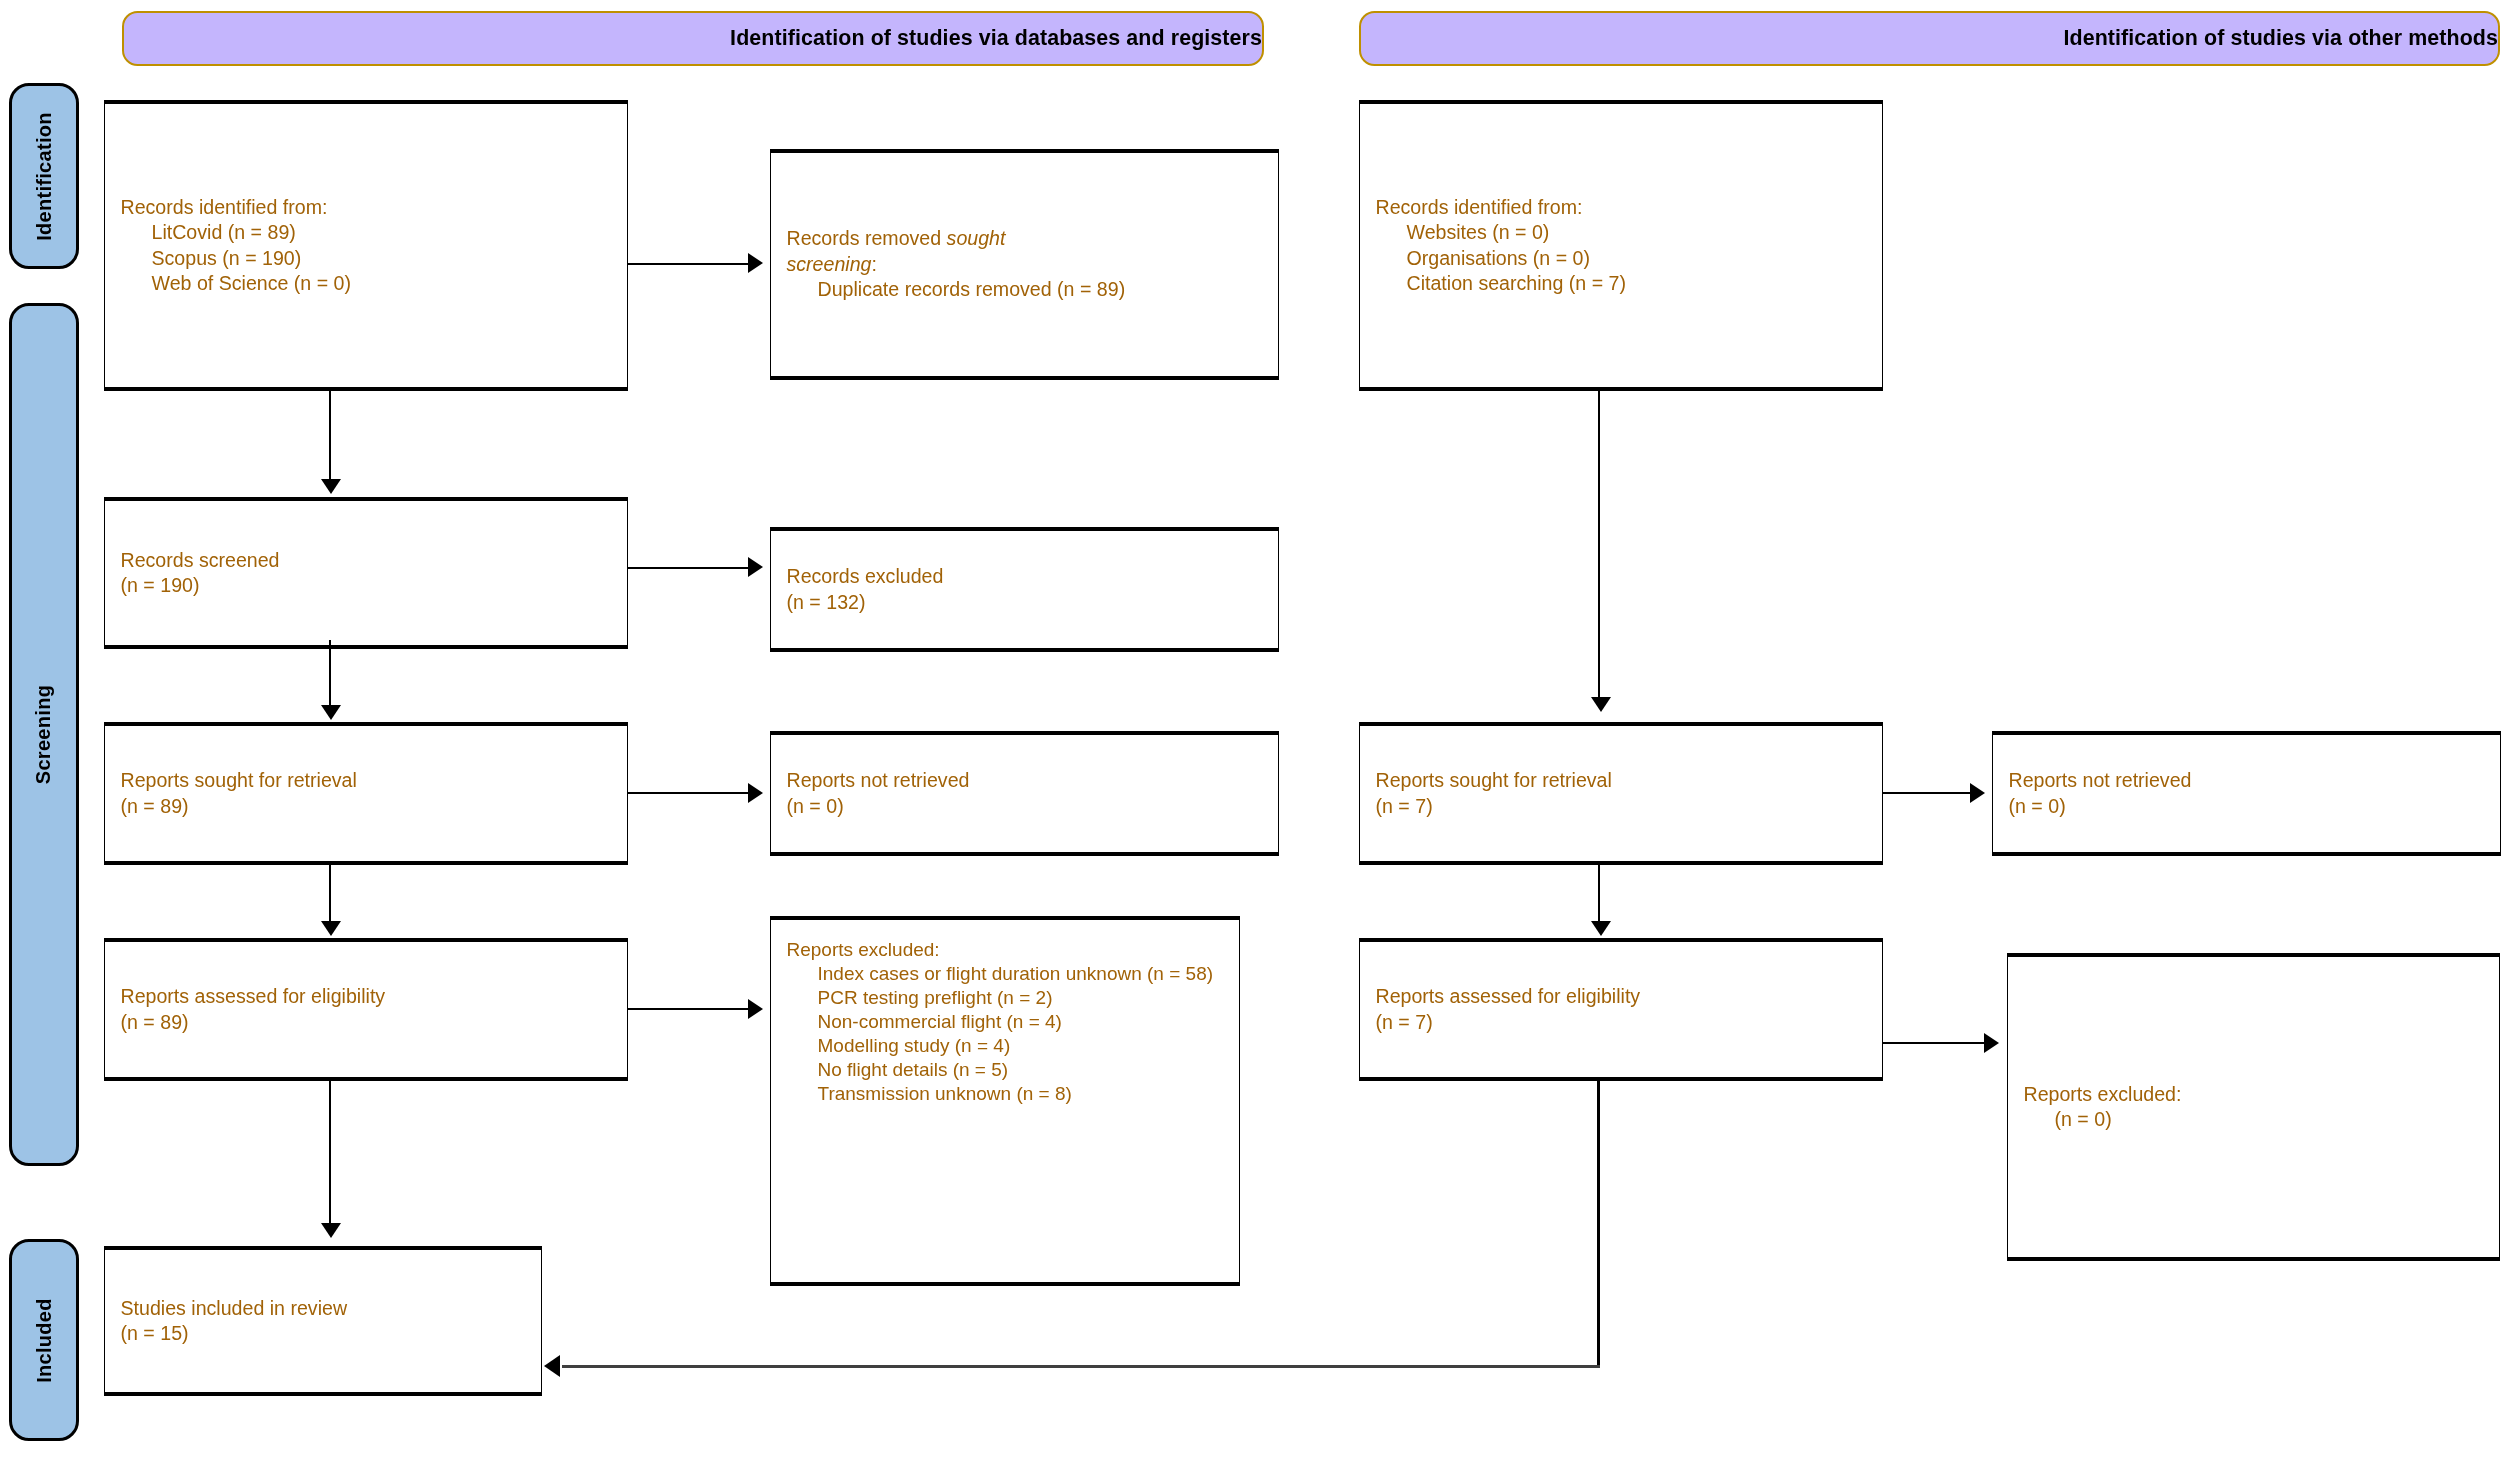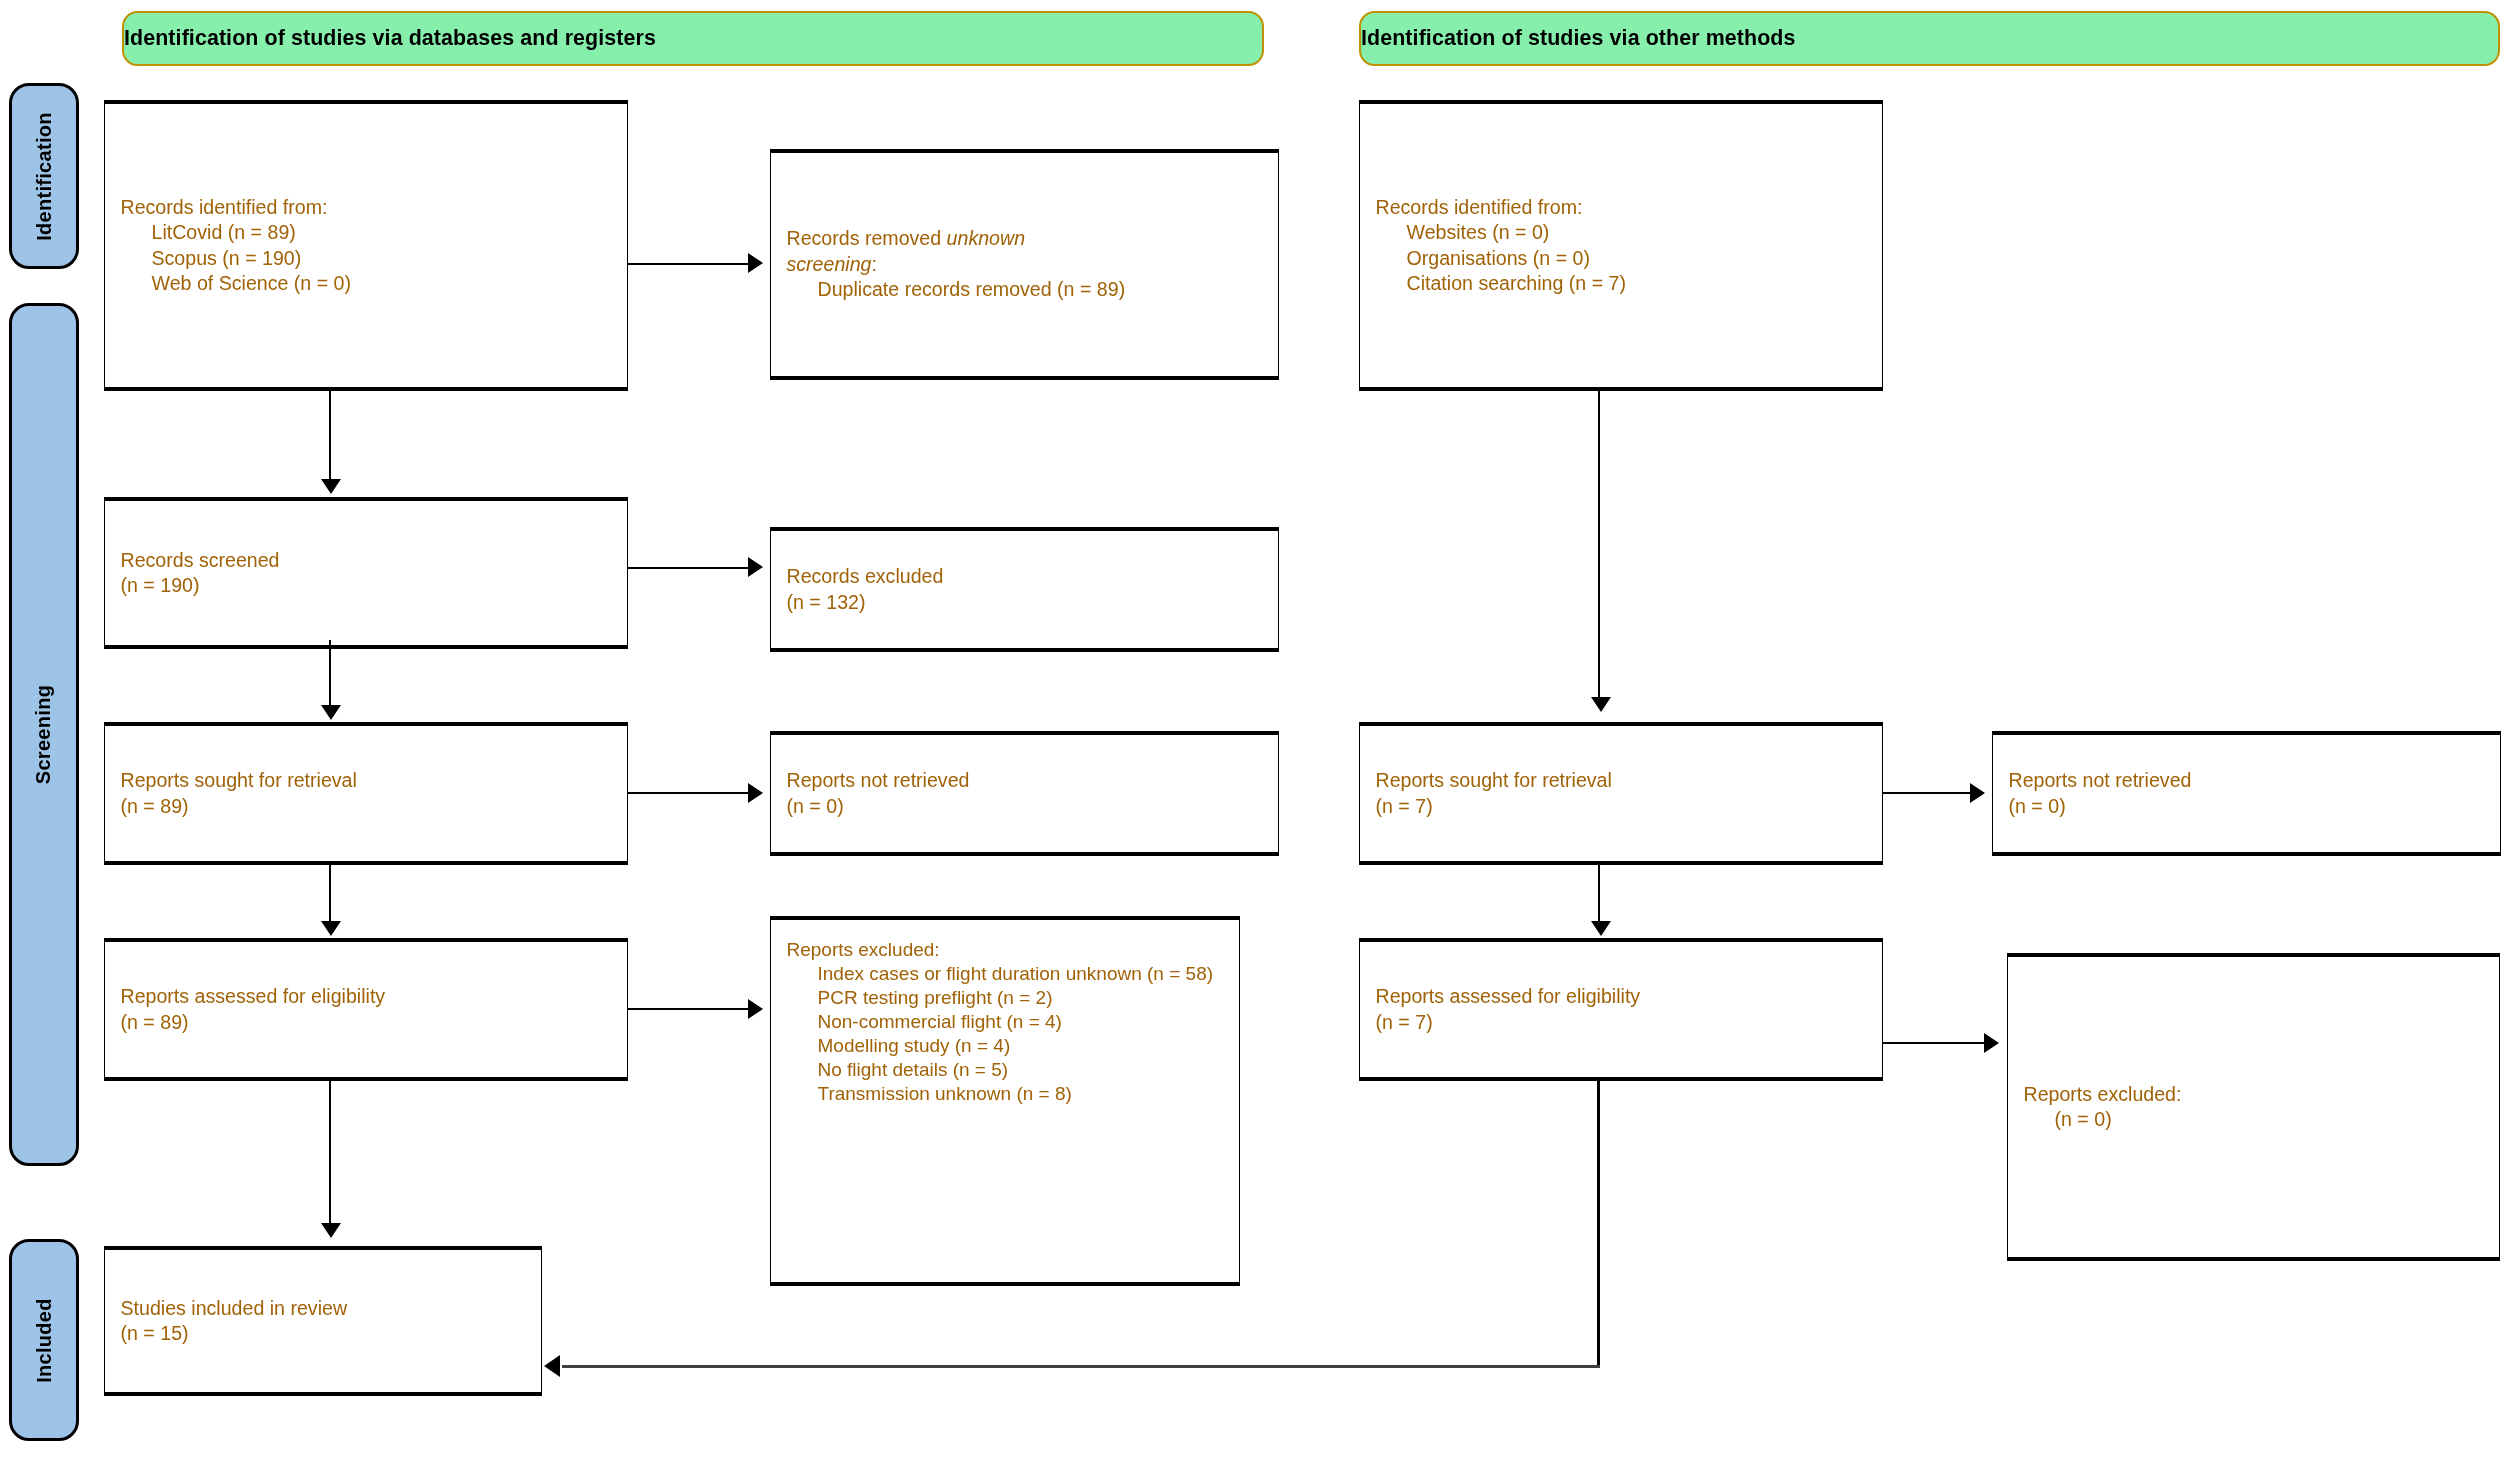--- a/index.html
+++ b/index.html
@@ -4,24 +4,24 @@
 <style>
   html,body{margin:0;padding:0;background:#ffffff;}
   body{font-family:"Liberation Sans", sans-serif;}
   #stage{position:relative;width:2512px;height:1480px;background:#ffffff;overflow:hidden;}
 
   
   .abs{position:absolute;box-sizing:border-box;}
 
   
   .banner{
-    background:#86efac;
+    background:#c4b5fd;
     border:2.4px solid #BF9000;
     border-radius:15.5px;
-    display:flex;align-items:center;justify-content:flex-start;
+    display:flex;align-items:center;justify-content:flex-end;
     color:#000;
     font-weight:bold;
     font-size:21.4px;
     letter-spacing:0.1px;
     text-align:center;
   }
 
   
   .stagebar{
     background:#9DC3E6;
@@ -96,21 +96,21 @@
     <div class="txt">
       <span>Records identified from:</span>
       <span class="ind">LitCovid (n = 89)</span>
       <span class="ind">Scopus (n = 190)</span>
       <span class="ind">Web of Science (n = 0)</span>
     </div>
   </div>
 
   <div class="abs pbox" style="left:770px;top:149px;width:509px;height:231px;">
     <div class="txt">
-      <span><span>Records removed </span><em>unknown</em></span>
+      <span><span>Records removed </span><em>sought</em></span>
       <span style="display:block;"><em>screening</em><span>:</span></span>
       <span class="ind">Duplicate records removed (n = 89)</span>
     </div>
   </div>
 
   <div class="abs hline" style="left:628px;top:263px;width:122px;"></div>
   <div class="abs arr-r" style="left:748px;top:253px;"></div>
 
   <div class="abs vline" style="left:329px;top:391px;height:89px;"></div>
   <div class="abs arr-d" style="left:321px;top:479px;"></div>

